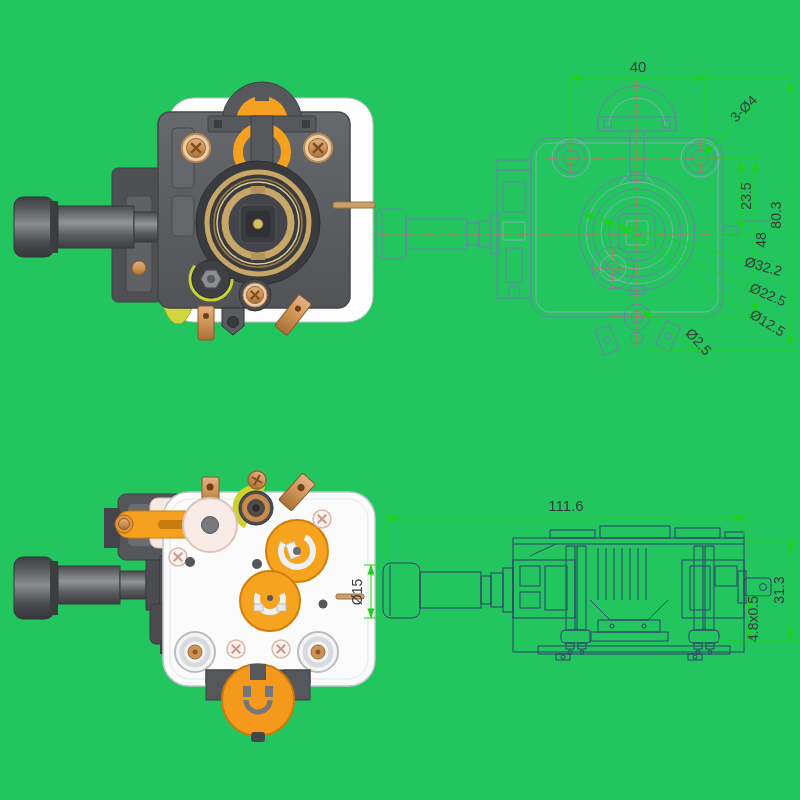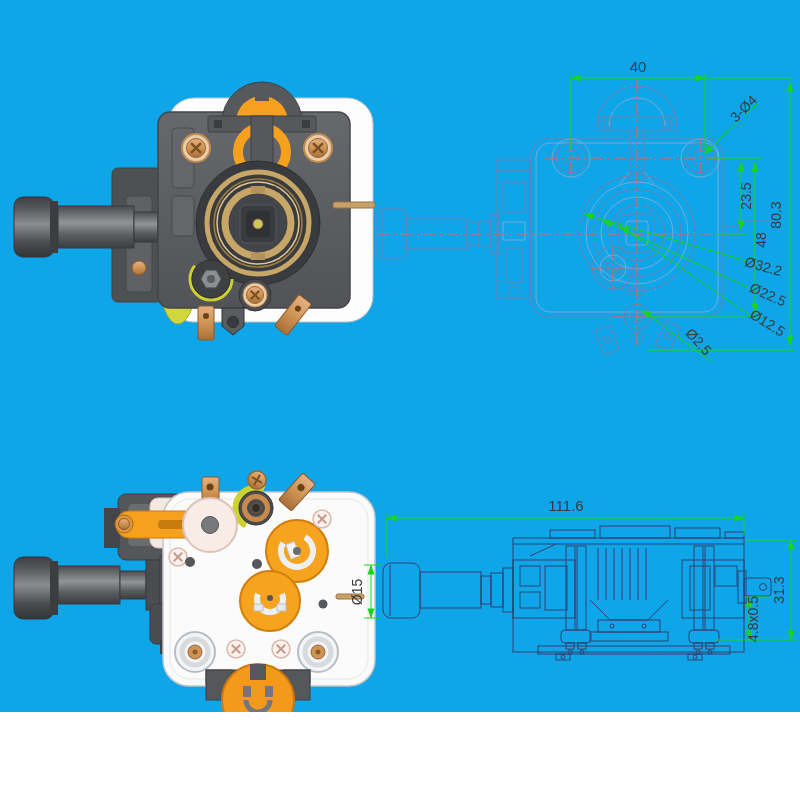--- a/index.html
+++ b/index.html
@@ -1,16 +1,16 @@
 <!DOCTYPE html>
 <html><head>
 <meta charset="utf-8">
 <style>
   html,body{margin:0;padding:0;background:#ffffff;}
-  #canvas{position:relative;width:800px;height:712px;background:#0ea5e9;overflow:hidden;
+  #canvas{position:relative;width:800px;height:800px;background:#22c55e;overflow:hidden;
           font-family:"Liberation Sans", sans-serif;}
   svg{position:absolute;left:0;top:0;}
   .dl  {stroke:#6d81ad;fill:none;stroke-width:1;}
   .dlL {stroke:#9aaac9;fill:none;stroke-width:0.8;}
   .dl2 {stroke:#33406e;fill:none;stroke-width:1;}
   .cl  {stroke:#f25c5c;fill:none;stroke-width:1.2;stroke-dasharray:12 4 3 4;}
   .gl  {stroke:#1ad41a;fill:none;stroke-width:1;}
   .dim {stroke:#1ad41a;fill:none;stroke-width:1;marker-start:url(#arrG);marker-end:url(#arrG);}
   .lead{stroke:#1ad41a;fill:none;stroke-width:1;marker-start:url(#arrG);}
   .dtx {fill:#3a3a3a;font-family:"Liberation Sans",sans-serif;font-size:15px;}

